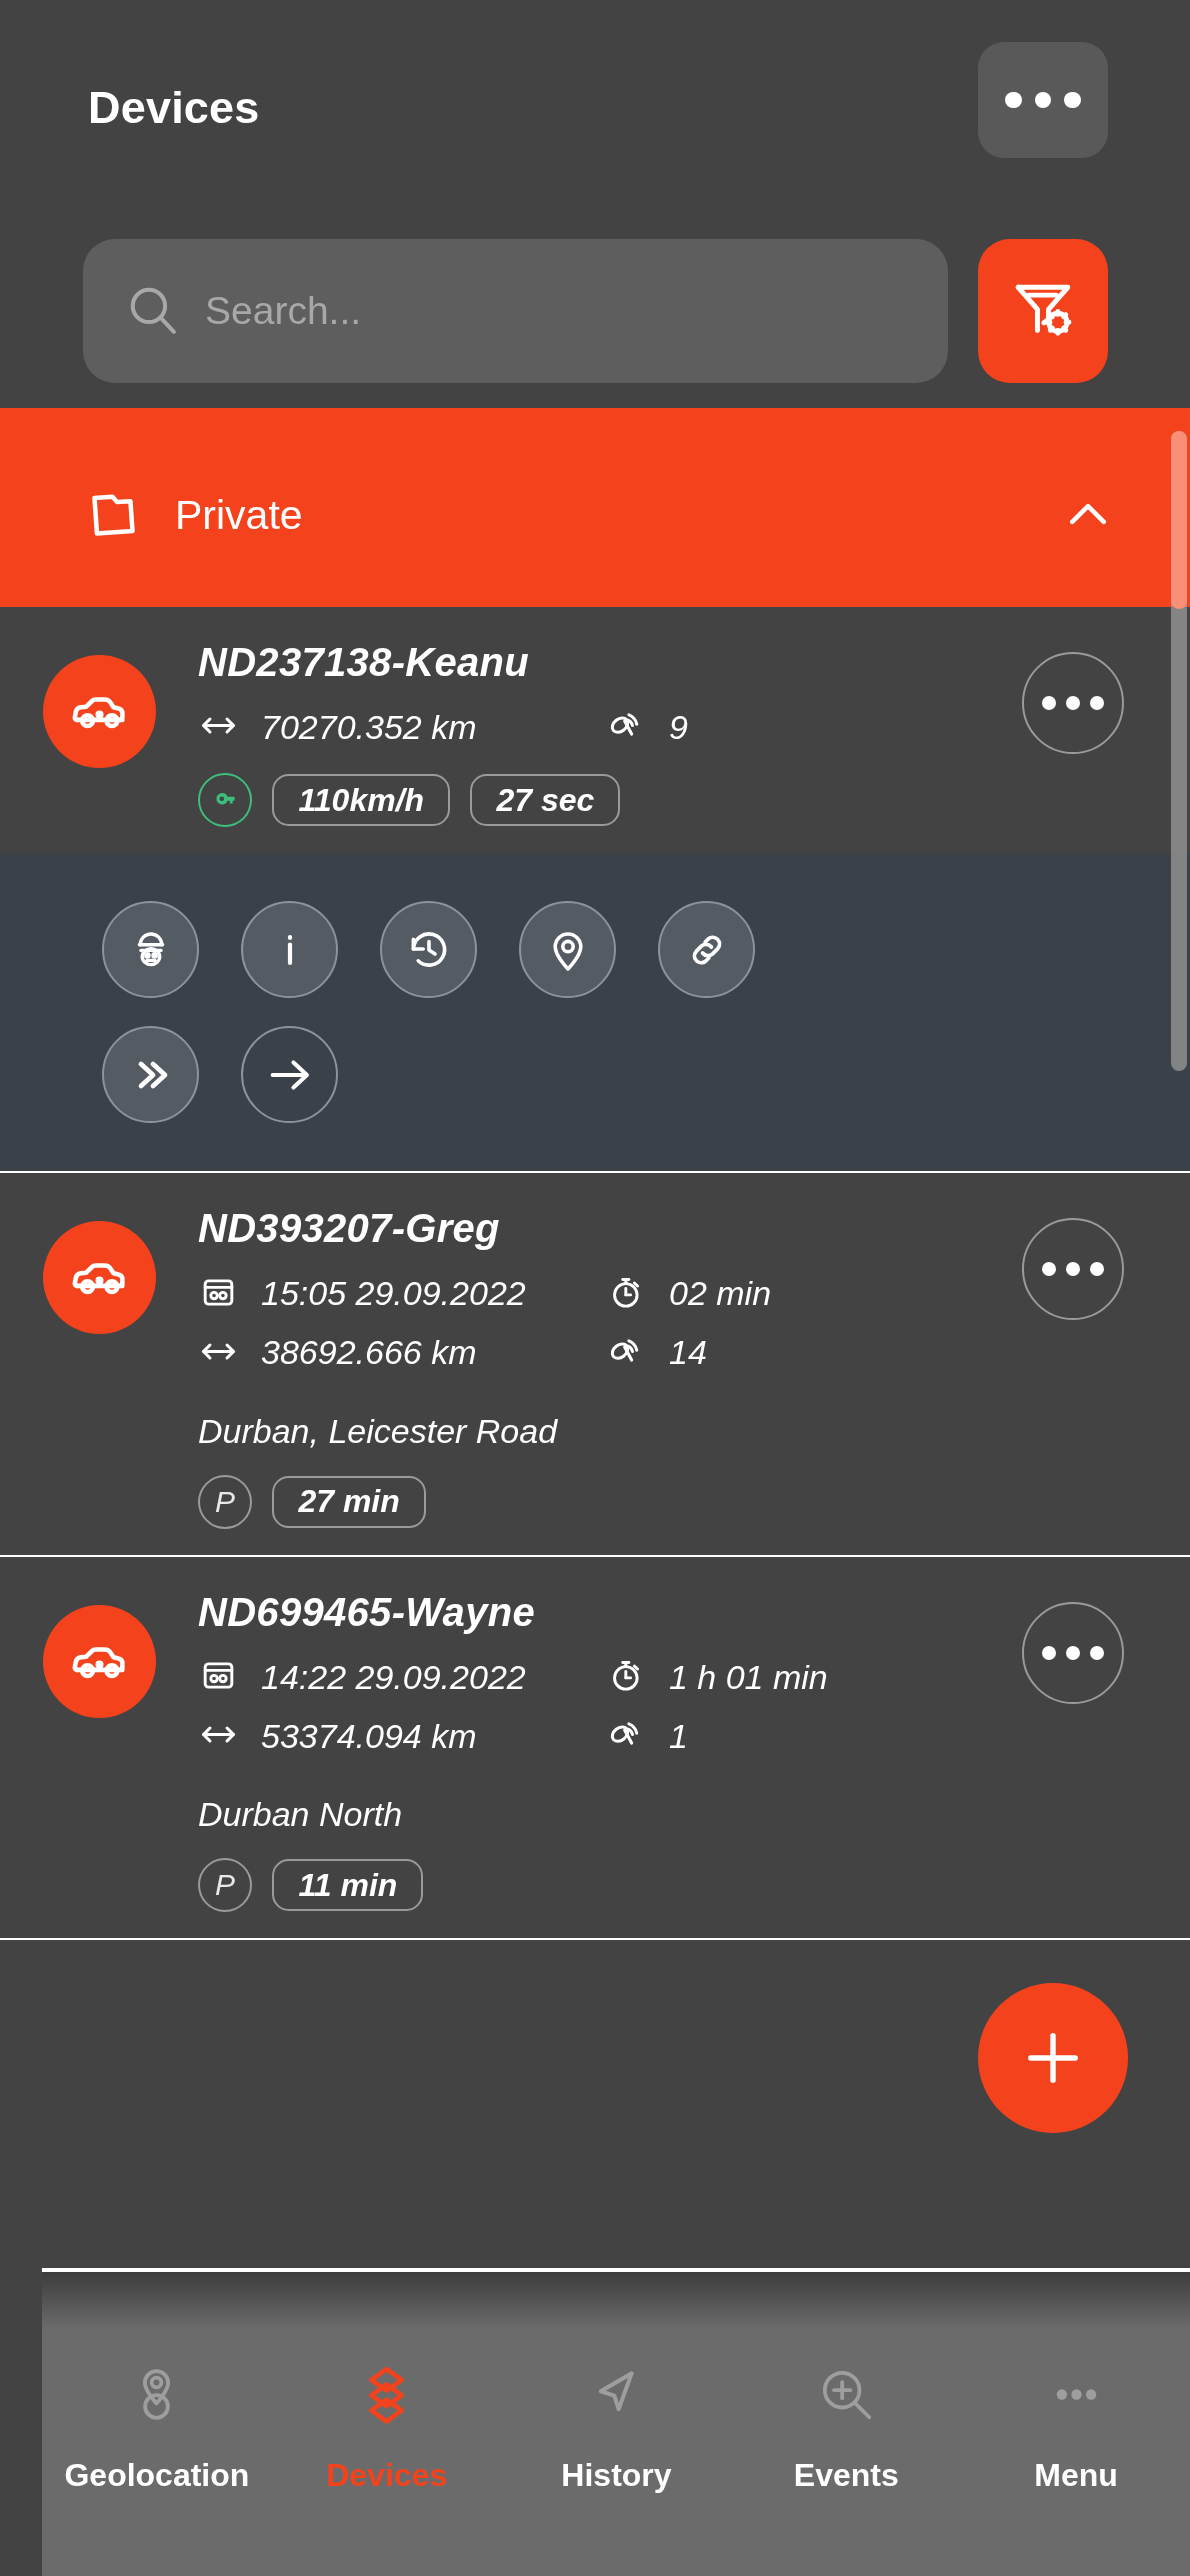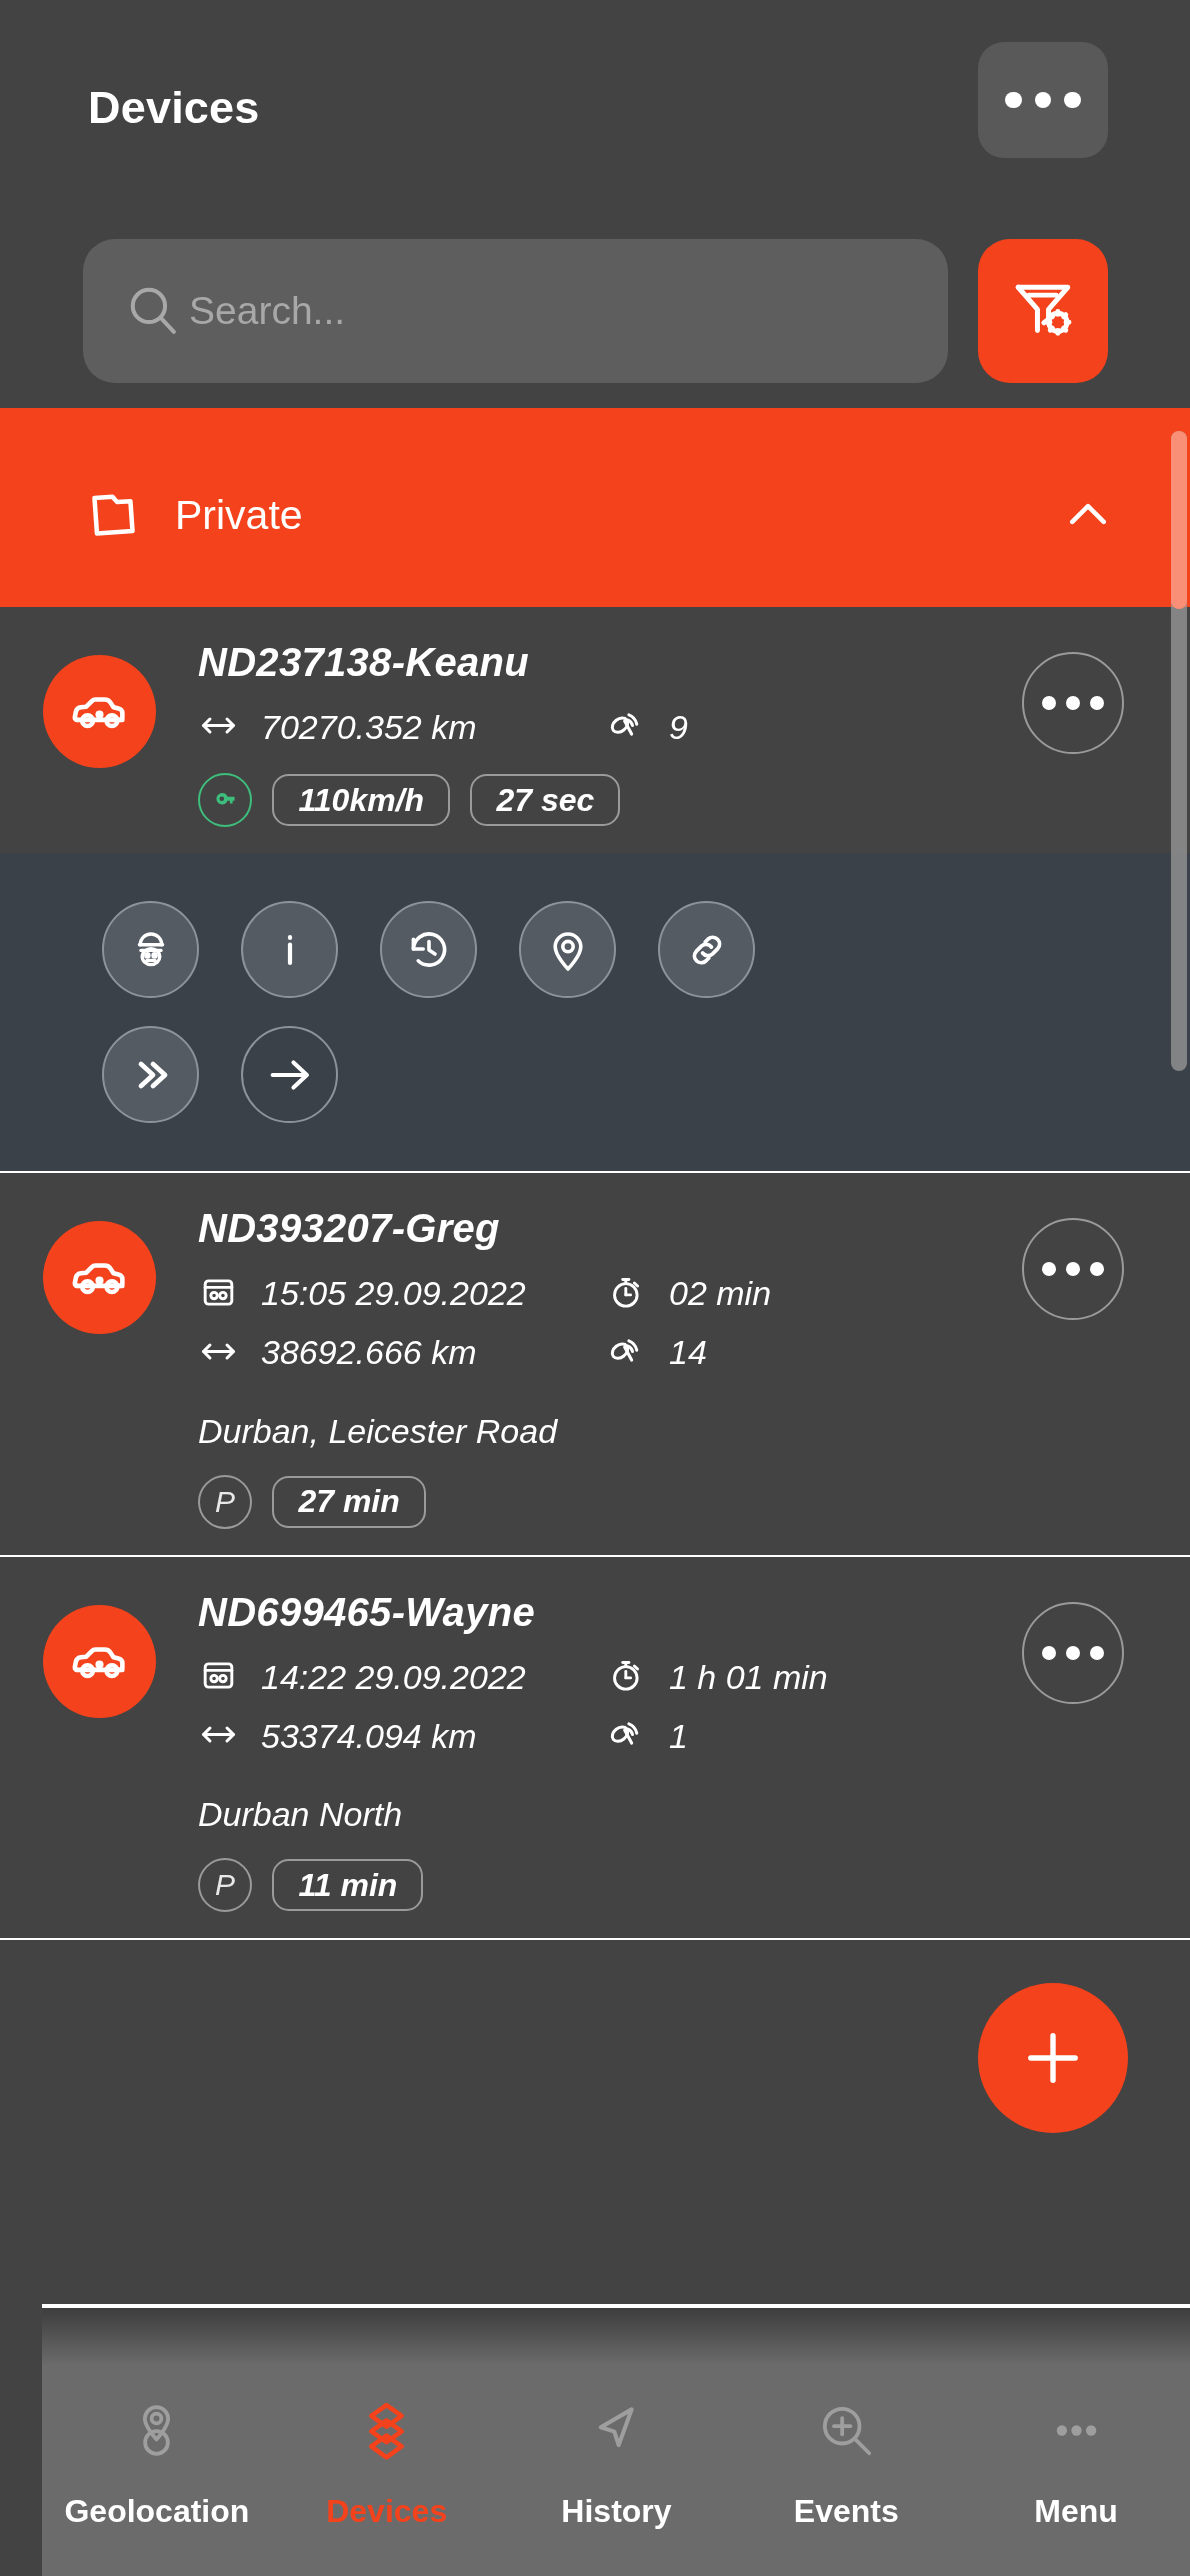--- a/index.html
+++ b/index.html
@@ -50,21 +50,21 @@
     gap:30px;
   }
   .search-box {
     flex:1;
     height:144px;
     background:#5e5e5e;
     border-radius:32px;
     display:flex;
     align-items:center;
     padding-left:41px;
-    gap:8px;
+    gap:24px;
   }
   .search-placeholder {
     font-size:39px;
     color:#a8a8a8;
   }
   .filter-btn {
     width:130px; height:144px;
     background:#f4431c;
     border-radius:32px;
     display:flex; align-items:center; justify-content:center;
@@ -230,21 +230,21 @@
     border-radius:50%;
     background:#f4431c;
     display:flex; align-items:center; justify-content:center;
     z-index:40;
   }
 
   
   .bottom-nav {
     position:absolute;
     left:11px; right:0; bottom:0;
-    height:272px;
+    height:308px;
     background:#6b6b6b;
     border-top:4.6px solid #ffffff;
     display:flex;
     margin-left:31px;
   }
   .nav-gradient {
     position:absolute;
     left:0; right:0; top:0;
     height:57px;
     background:linear-gradient(180deg,#3d3d3d 0%, #6b6b6b 100%);

